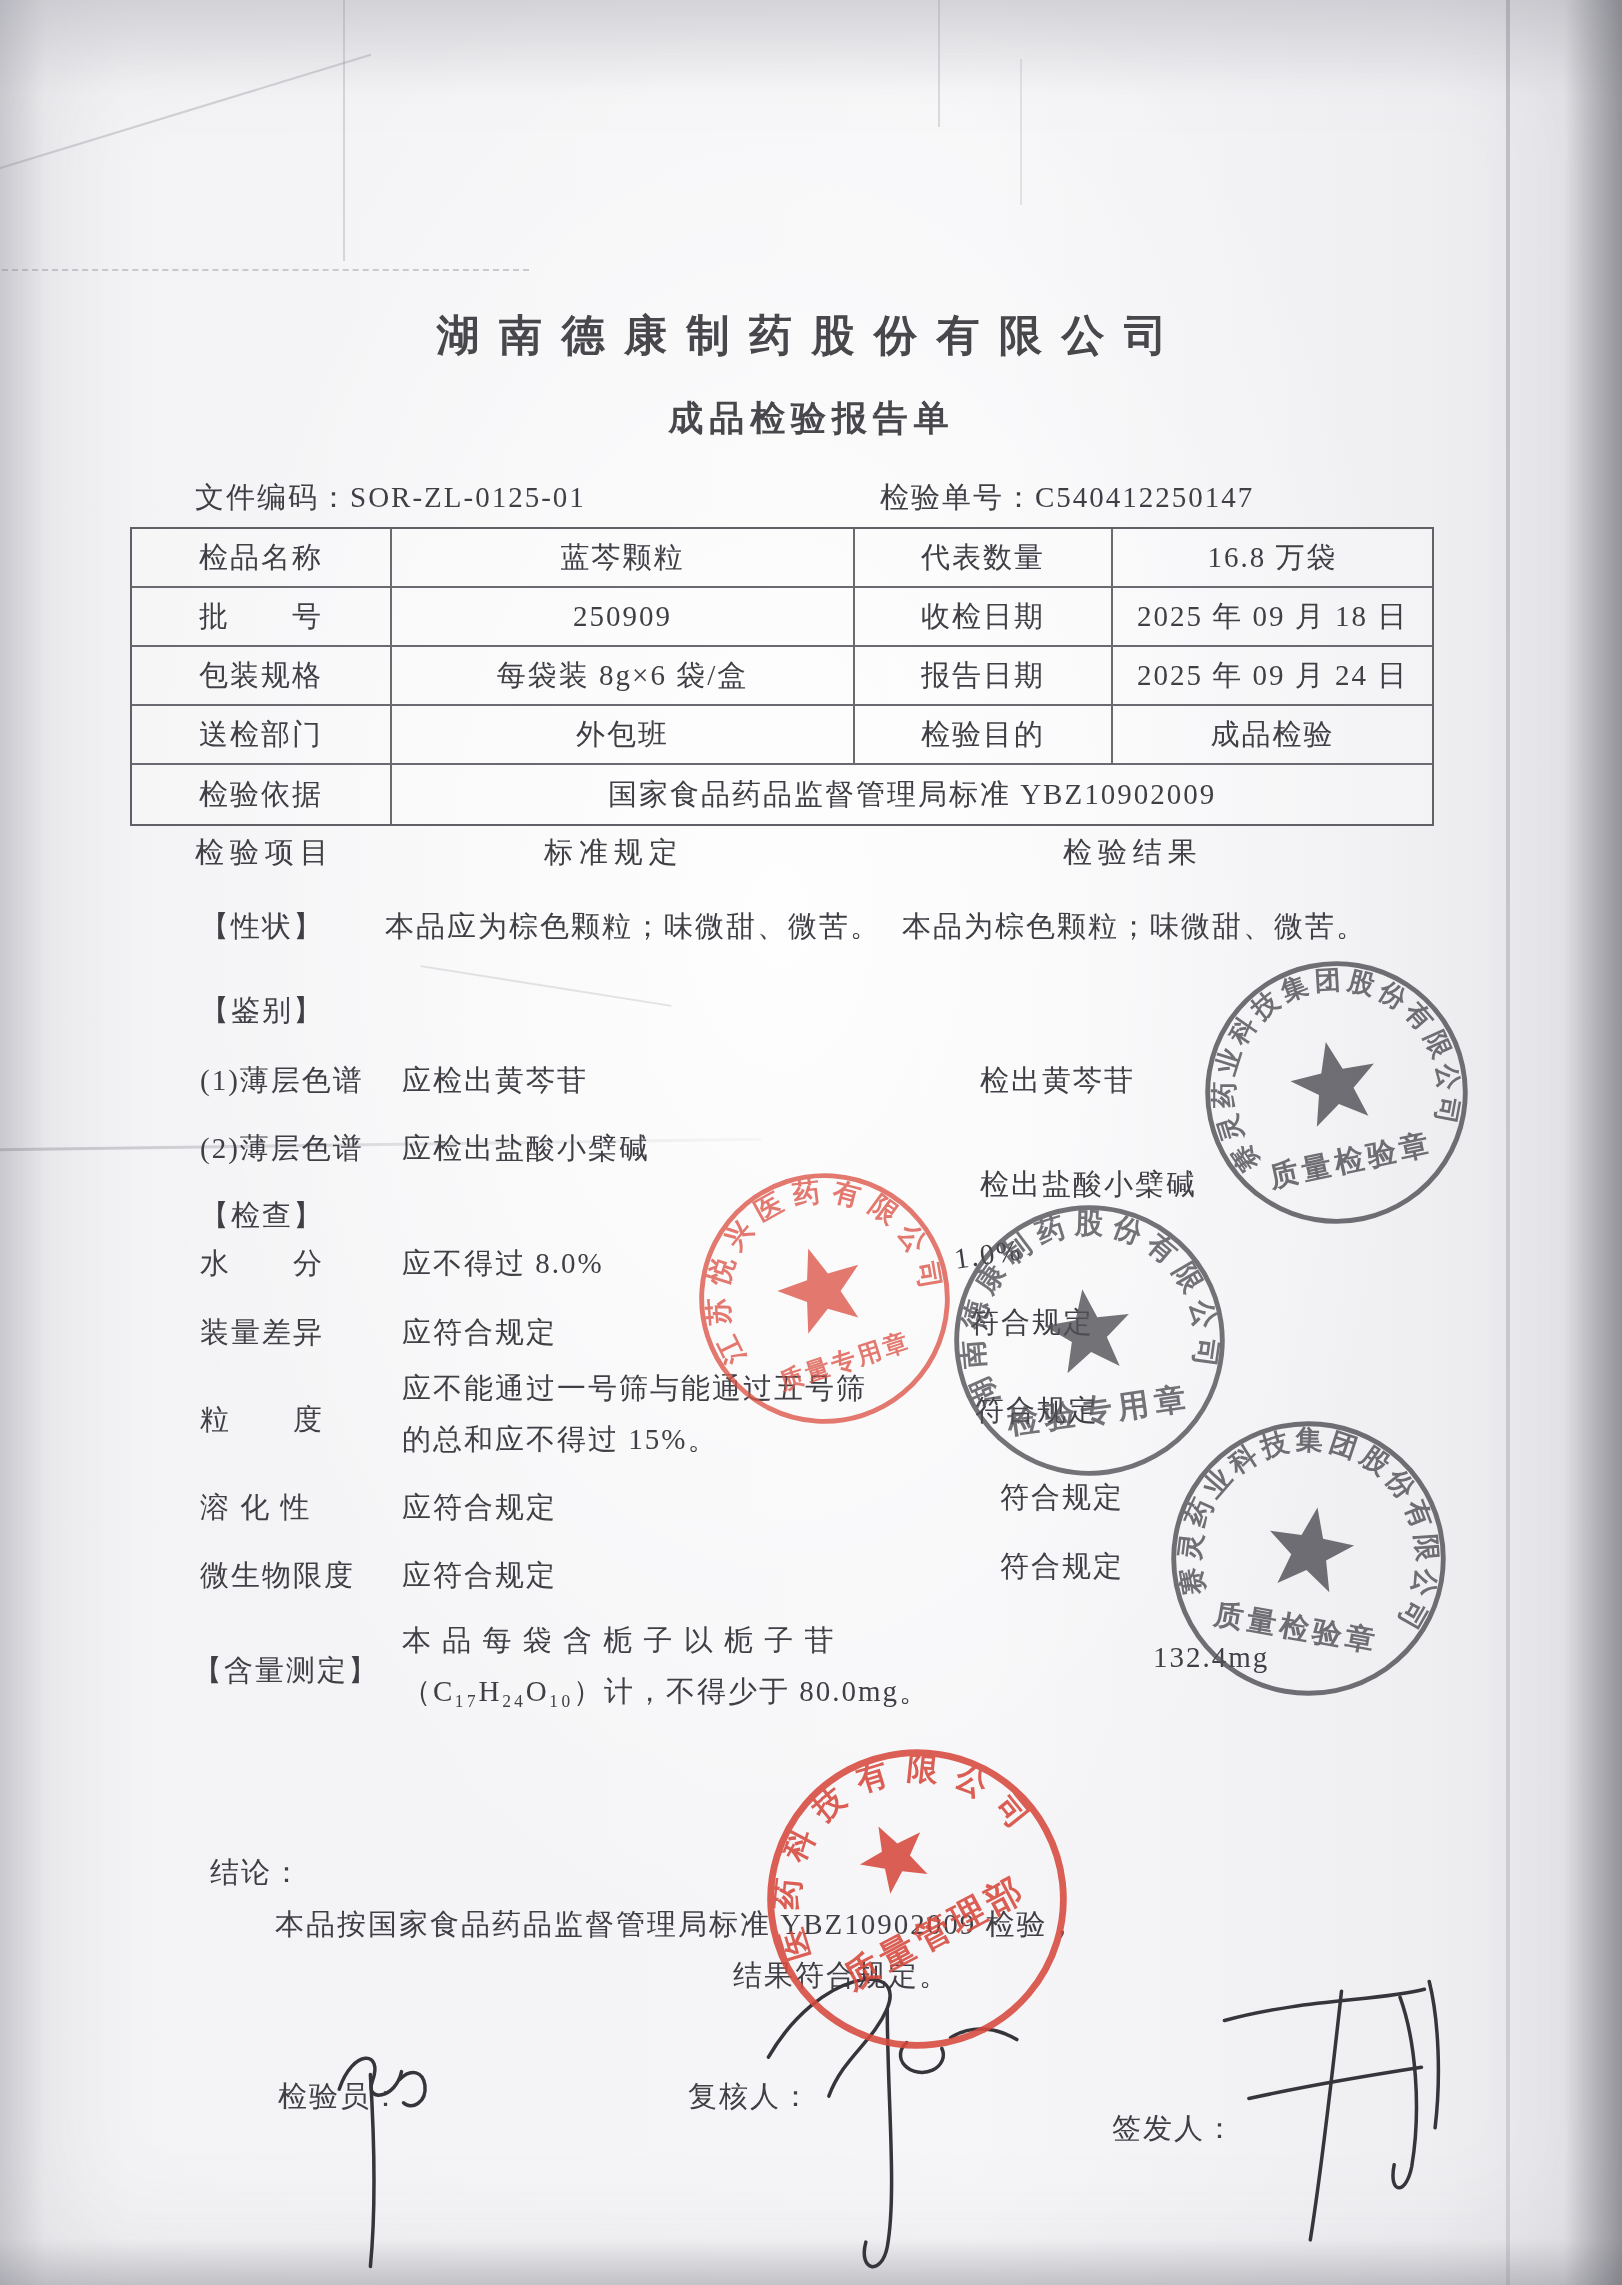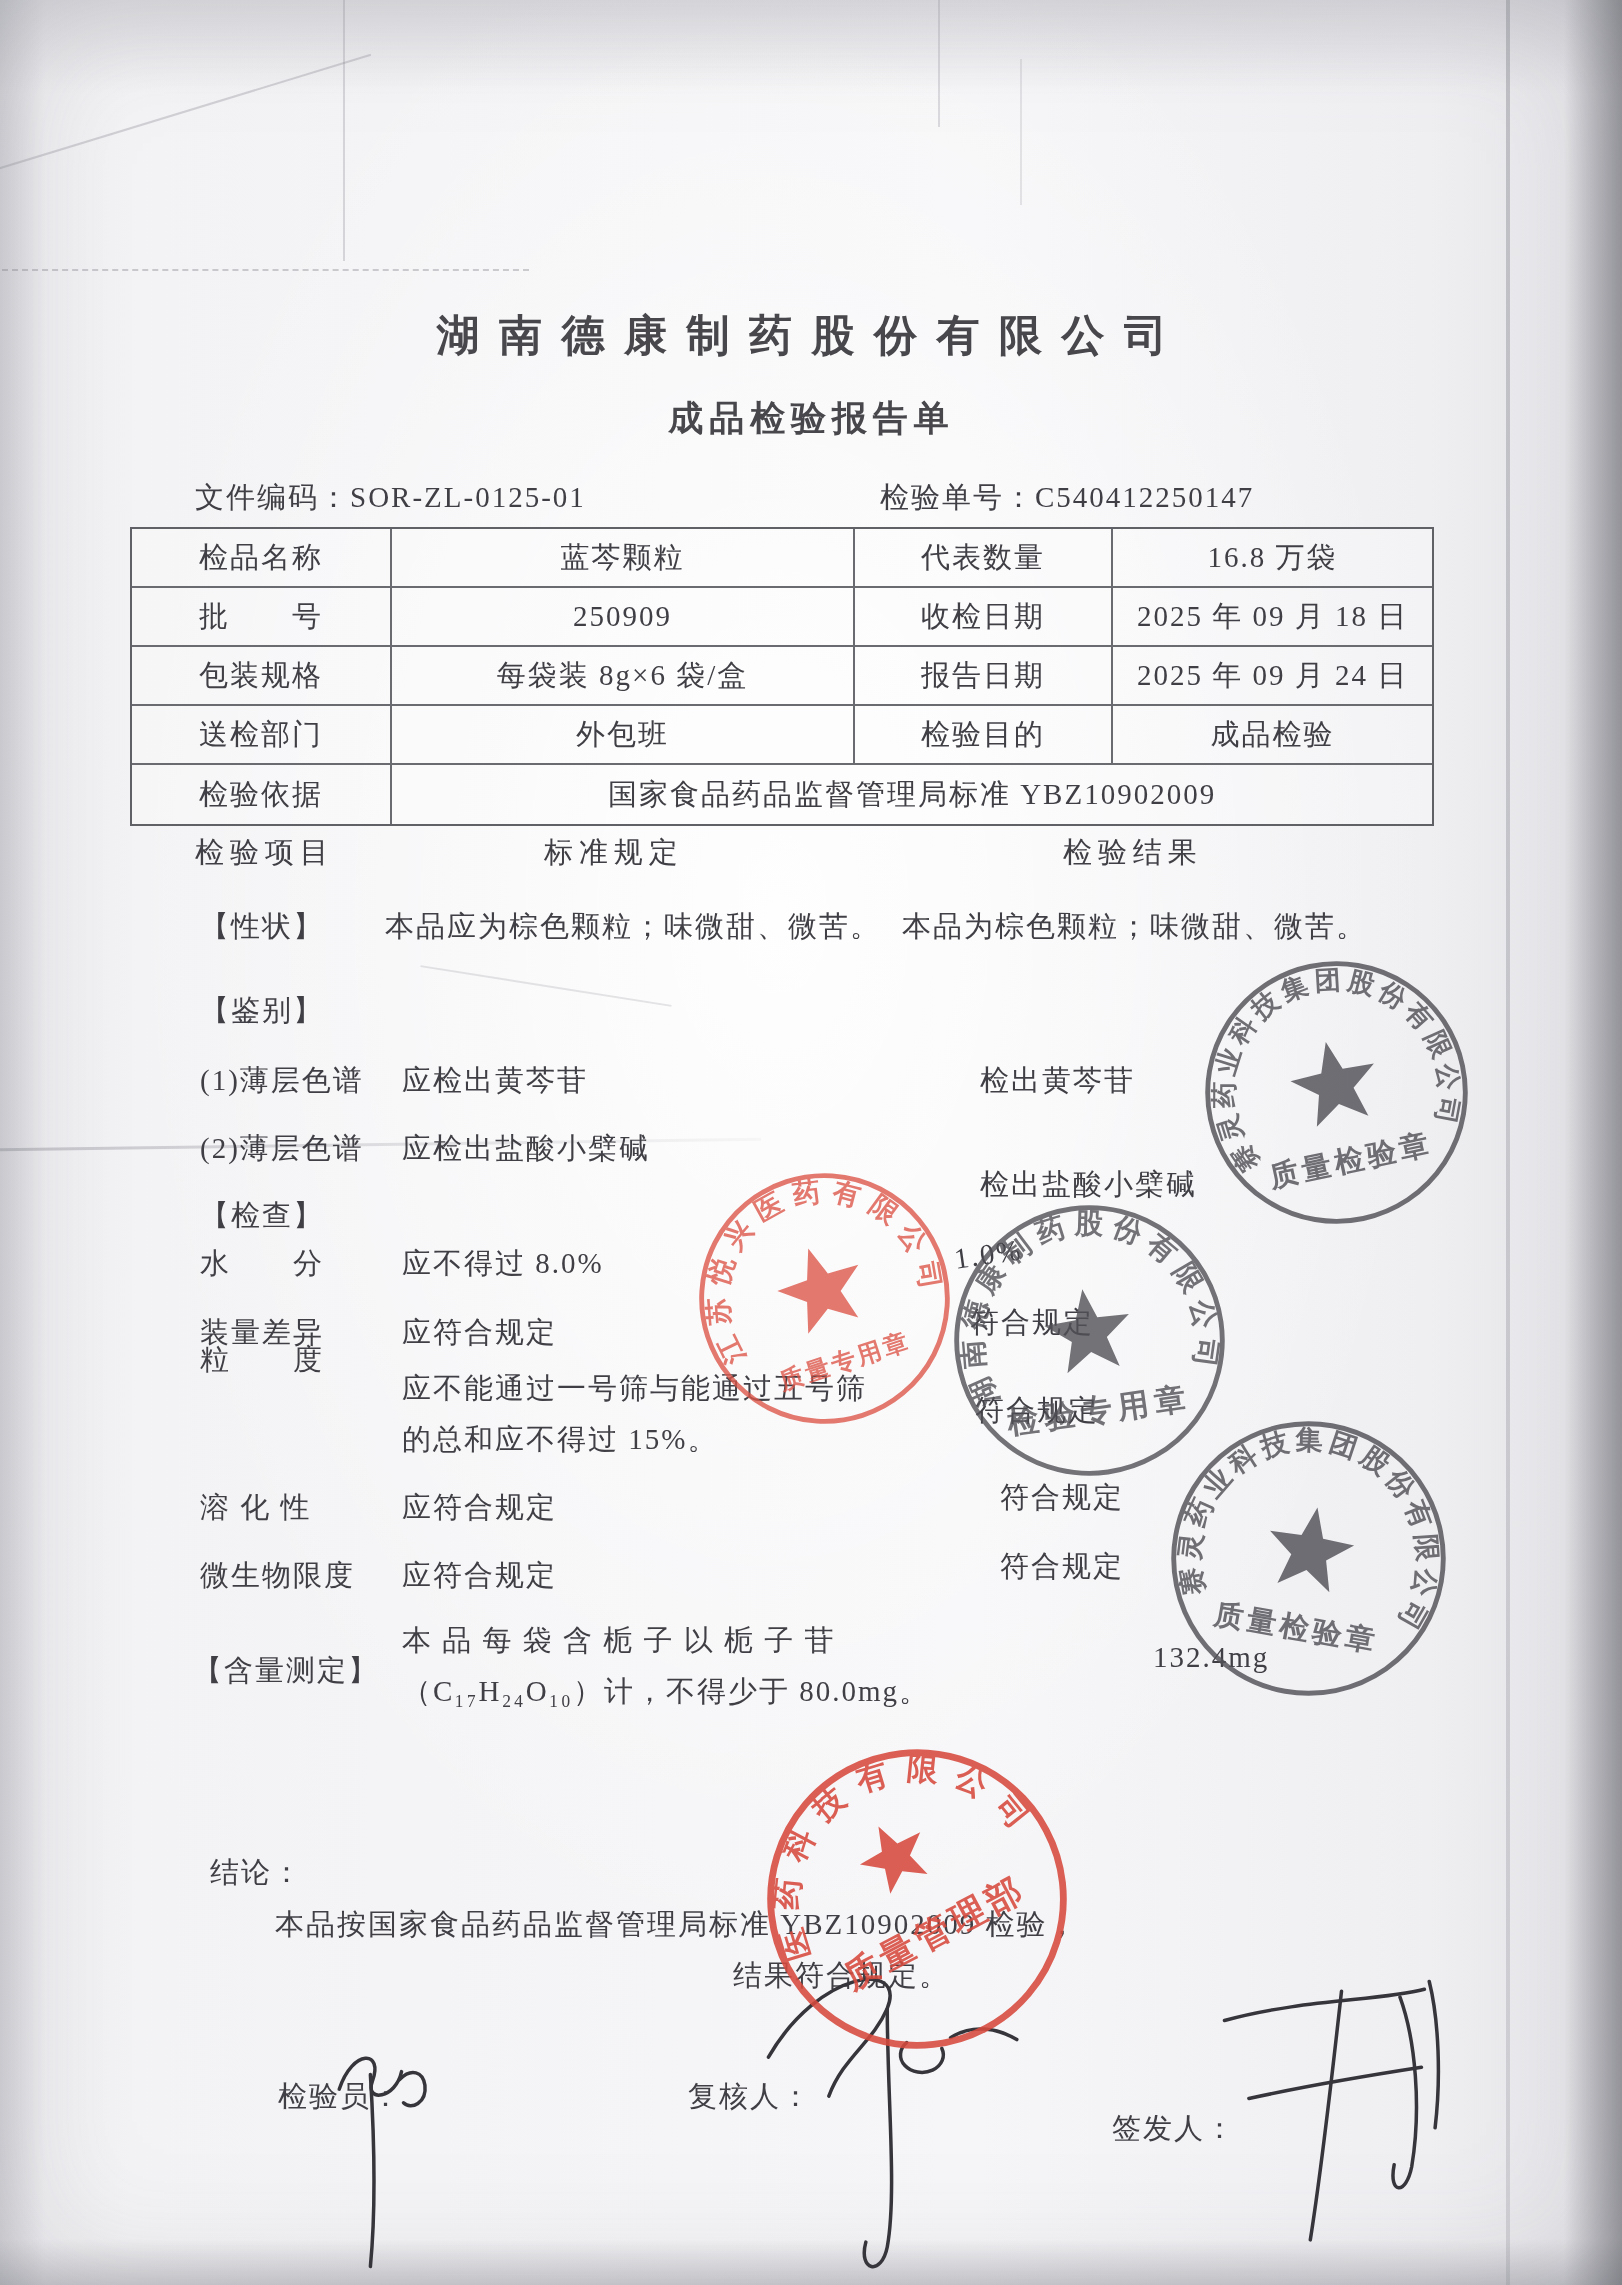--- a/index.html
+++ b/index.html
@@ -121,21 +121,21 @@
   <div class="t" style="left:200px;top:1198px;">【检查】</div>
 
   <div class="t" style="left:200px;top:1246px;">水　　分</div>
   <div class="t" style="left:402px;top:1246px;">应不得过 8.0%</div>
   <div class="t" style="left:954px;top:1237px;transform:rotate(-8deg);">1.0%</div>
 
   <div class="t" style="left:200px;top:1315px;">装量差异</div>
   <div class="t" style="left:402px;top:1315px;">应符合规定</div>
   <div class="t" style="left:970px;top:1305px;">符合规定</div>
 
-  <div class="t" style="left:200px;top:1342px;">粒　　度</div>
+  <div class="t" style="left:200px;top:1402px;">粒　　度</div>
   <div class="t" style="left:402px;top:1371px;">应不能通过一号筛与能通过五号筛</div>
   <div class="t" style="left:402px;top:1422px;">的总和应不得过 15%。</div>
   <div class="t" style="left:975px;top:1393px;">符合规定</div>
 
   <div class="t" style="left:200px;top:1490px;">溶 化 性</div>
   <div class="t" style="left:402px;top:1490px;">应符合规定</div>
   <div class="t" style="left:1000px;top:1480px;">符合规定</div>
 
   <div class="t" style="left:200px;top:1558px;">微生物限度</div>
   <div class="t" style="left:402px;top:1558px;">应符合规定</div>

